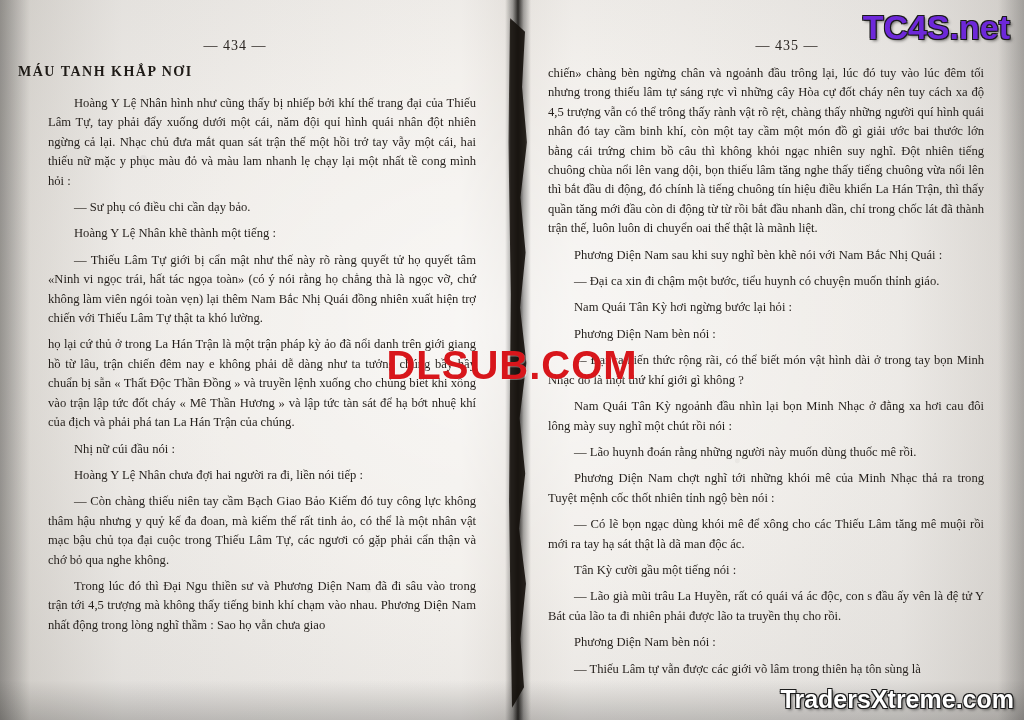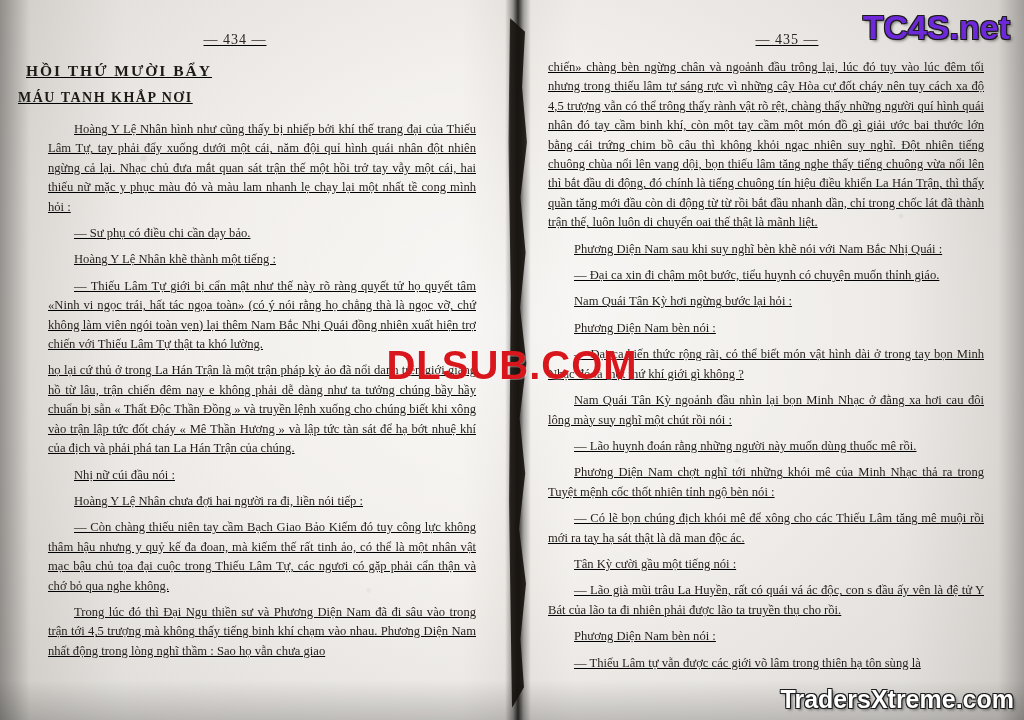--- a/index.html
+++ b/index.html
@@ -24,21 +24,21 @@
     background:linear-gradient(90deg,rgba(0,0,0,0.0) 0%,rgba(0,0,0,0.35) 30%,rgba(10,8,6,0.85) 50%,rgba(0,0,0,0.30) 72%,rgba(0,0,0,0) 100%);
   }
   .spine-blob{
     position:absolute;left:508px;top:18px;width:20px;height:690px;
     background:#17130f;
     filter:blur(1.4px);
     clip-path:polygon(10% 0%,85% 2%,70% 10%,95% 18%,62% 26%,88% 34%,60% 42%,92% 50%,58% 58%,86% 66%,55% 74%,90% 82%,62% 90%,80% 97%,20% 100%,5% 70%,14% 40%,2% 18%);
     opacity:.92;
   }
   .page{
-    position:absolute;top:10px;height:552px;text-decoration:underline;
+    position:absolute;top:16px;height:552px;
   }
   .page-left{left:0;width:510px;}
   .page-right{left:520px;width:504px;}
 
   .folio{
     text-align:center;
     font-size:14px;
     letter-spacing:1px;
     color:#2b2622;
     margin-top:22px;
@@ -143,21 +143,20 @@
     margin-left: 26px;
   }
 </style>
 </head>
 <body>
 
 <div class="scan"></div>
 
 <div class="page page-left">
   <div class="folio">— 434 —</div>
-  <h1 class="chapter">HỒI THỨ   MƯỜI BẨY</h1>
   <h2 class="subtitle">MÁU TANH KHẮP NƠI</h2>
   <div class="body-col">
     <p class="par">Hoàng Y Lệ Nhân hình như cũng thấy bị nhiếp bởi khí thế trang đại của Thiếu Lâm Tự, tay phải đẩy xuống dưới một cái, năm đội quỉ hình quái nhân đột nhiên ngừng cả lại. Nhạc chủ đưa mắt quan sát trận thế một hồi trở tay vẫy một cái, hai thiếu nữ mặc y phục màu đỏ và màu lam nhanh lẹ chạy lại một nhất tề cong mình hỏi :</p>
     <p class="par dash">— Sư phụ có điều chi cần dạy bảo.</p>
     <p class="par">Hoàng Y Lệ Nhân khẽ thành một tiếng :</p>
     <p class="par dash">— Thiếu Lâm Tự giới bị cẩn mật như thế này rõ ràng quyết tử họ quyết tâm «Ninh vi ngọc trái, hất tác ngọa toàn» (có ý nói rằng họ chẳng thà là ngọc vỡ, chứ không làm viên ngói toàn vẹn) lại thêm Nam Bắc Nhị Quái đồng nhiên xuất hiện trợ chiến với Thiếu Lâm Tự thật ta khó lường.</p>
     <p class="par noindent">họ lại cứ thủ ở trong La Hán Trận là một trận pháp kỳ ảo đã nổi danh trên giới giang hồ từ lâu, trận chiến đêm nay e không phải dễ dàng như ta tưởng chúng bầy hầy chuẩn bị sẵn « Thất Độc Thần Đồng » và truyền lệnh xuống cho chúng biết khi xông vào trận lập tức đốt cháy « Mê Thần Hương » và lập tức tàn sát để hạ bớt nhuệ khí của địch và phải phá tan La Hán Trận của chúng.</p>
     <p class="par">Nhị nữ cúi đầu nói :</p>
     <p class="par">Hoàng Y Lệ Nhân chưa đợi hai người ra đi, liền nói tiếp :</p>
     <p class="par dash">— Còn chàng thiếu niên tay cầm Bạch Giao Bảo Kiếm đó tuy công lực không thâm hậu nhưng y quỷ kế đa đoan, mà kiếm thế rất tinh ảo, có thể là một nhân vật mạc bậu chủ tọa đại cuộc trong Thiếu Lâm Tự, các ngươi có gặp phải cẩn thận và chớ bỏ qua nghe không.</p>
@@ -170,21 +169,21 @@
   <div class="body-col">
     <p class="par noindent">chiến» chàng bèn ngừng chân và ngoảnh đầu trông lại, lúc đó tuy vào lúc đêm tối nhưng trong thiếu lâm tự sáng rực vì những cây Hòa cự đốt cháy nên tuy cách xa độ 4,5 trượng vẫn có thể trông thấy rành vật rõ rệt, chàng thấy những người quí hình quái nhân đó tay cầm binh khí, còn một tay cầm một món đồ gì giải ước bai thước lớn bằng cái trứng chim bồ câu thì không khỏi ngạc nhiên suy nghĩ. Đột nhiên tiếng  chuông chùa nổi lên vang dội, bọn thiếu lâm tăng nghe thấy tiếng chuông vừa nổi lên thì bắt đầu di động, đó chính là tiếng chuông tín hiệu điều khiển La Hán  Trận, thì thấy quần tăng mới đầu còn di động từ từ rồi bắt đầu nhanh dần, chỉ trong chốc lát đã thành trận thế, luôn luôn di chuyển oai thế thật là mãnh  liệt.</p>
     <p class="par">Phương Diện Nam sau khi suy nghĩ bèn khẽ nói với Nam Bắc Nhị Quái :</p>
     <p class="par dash">— Đại ca xin đi chậm một bước, tiểu huynh có chuyện muốn thỉnh giáo.</p>
     <p class="par">Nam Quái Tân Kỳ hơi ngừng bước lại hỏi :</p>
     <p class="par">Phương Diện Nam bèn nói :</p>
     <p class="par dash">— Đại ca kiến thức rộng rãi, có thể biết món vật hình dài ở trong tay bọn Minh Nhạc đó là một thứ khí giới gì không ?</p>
     <p class="par">Nam Quái Tân Kỳ ngoảnh đầu nhìn lại bọn Minh Nhạc ở đằng xa hơi cau đôi lông mày suy nghĩ một chút rồi nói :</p>
     <p class="par dash">— Lão huynh đoán rằng những người này muốn dùng thuốc mê rồi.</p>
     <p class="par">Phương Diện Nam chợt nghĩ tới những khói mê của Minh Nhạc thả ra trong Tuyệt mệnh cốc thốt nhiên tỉnh ngộ bèn nói :</p>
-    <p class="par dash">— Có lẽ bọn chúng địch khói mê để xông cho các Thiếu Lâm tăng mê muội rồi mới ra tay hạ sát thật là dã man độc ác.</p>
+    <p class="par dash">— Có lẽ bọn ngạc dùng khói mê để xông cho các Thiếu Lâm tăng mê muội rồi mới ra tay hạ sát thật là dã man độc ác.</p>
     <p class="par">Tân Kỳ cười gầu một tiếng nói :</p>
     <p class="par dash">— Lão già mũi trâu La Huyền, rất có quái vá ác độc, con  s đầu ấy vên là đệ tử Y Bát của lão ta đi nhiên phải được lão ta truyền thụ cho rồi.</p>
     <p class="par">Phương Diện Nam bèn nói :</p>
     <p class="par dash">— Thiếu Lâm tự vẫn được các giới võ lâm trong thiên hạ tôn sùng là</p>
   </div>
 </div>
 
 <div class="spine"></div>
 <div class="spine-blob"></div>
 <div class="mottle"></div>

